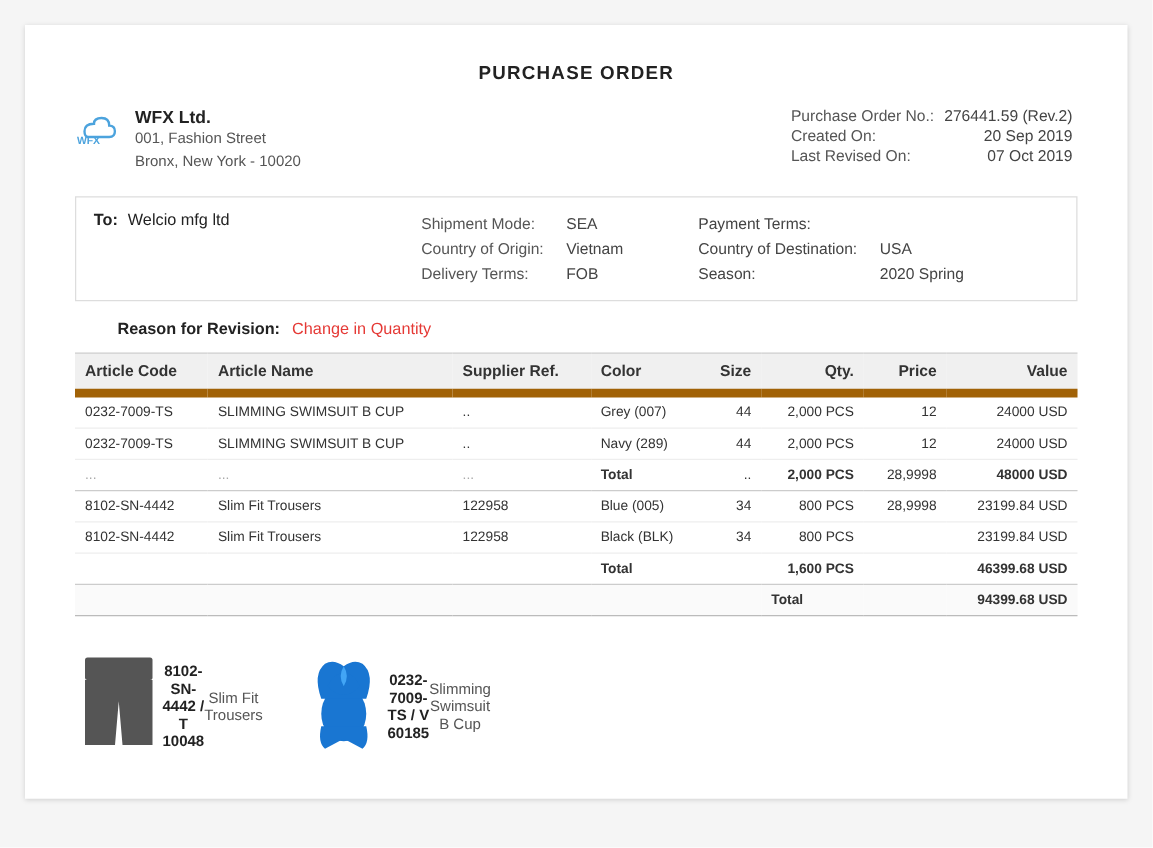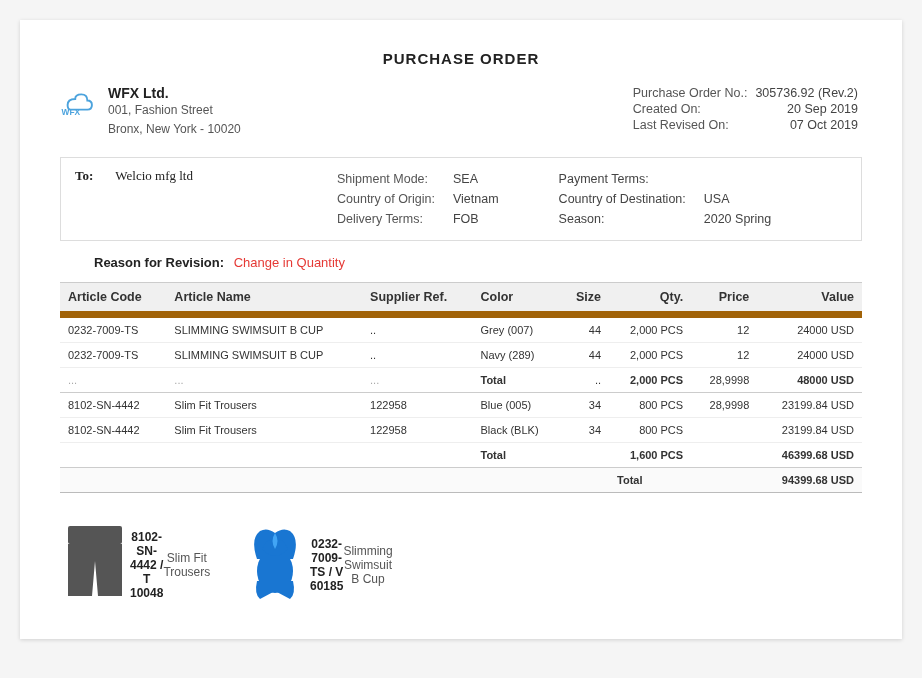--- a/index.html
+++ b/index.html
@@ -182,23 +182,22 @@
       border: 1px solid #ddd;
       padding: 10px 14px;
       margin-bottom: 14px;
       display: flex;
       align-items: flex-start;
       gap: 60px;
     }
     .to-entry {
       display: flex;
       align-items: center;
-      gap: 22px;
+      gap: 8px;
       min-width: 200px;
-      font-family: Liberation Serif, serif;
     }
   </style>
 </head>
 <body>
 
 <div class="page">
 
   <div class="doc-title">PURCHASE ORDER</div>
 
   <div class="header-row">
@@ -214,21 +213,21 @@
         <div class="company-addr">001, Fashion Street</div>
         <div class="company-addr">Bronx, New York - 10020</div>
       </div>
     </div>
 
     <div class="order-meta">
       <table>
         <tbody>
             <tr>
           <td>Purchase Order No.:</td>
-          <td class="red">305736.92 (Rev.2)</td>
+          <td class="red">276441.59 (Rev.2)</td>
         </tr>
         <tr>
           <td>Created On:</td>
           <td>20 Sep 2019</td>
         </tr>
         <tr>
           <td>Last Revised On:</td>
           <td class="red">07 Oct 2019</td>
         </tr>
       </tbody>

